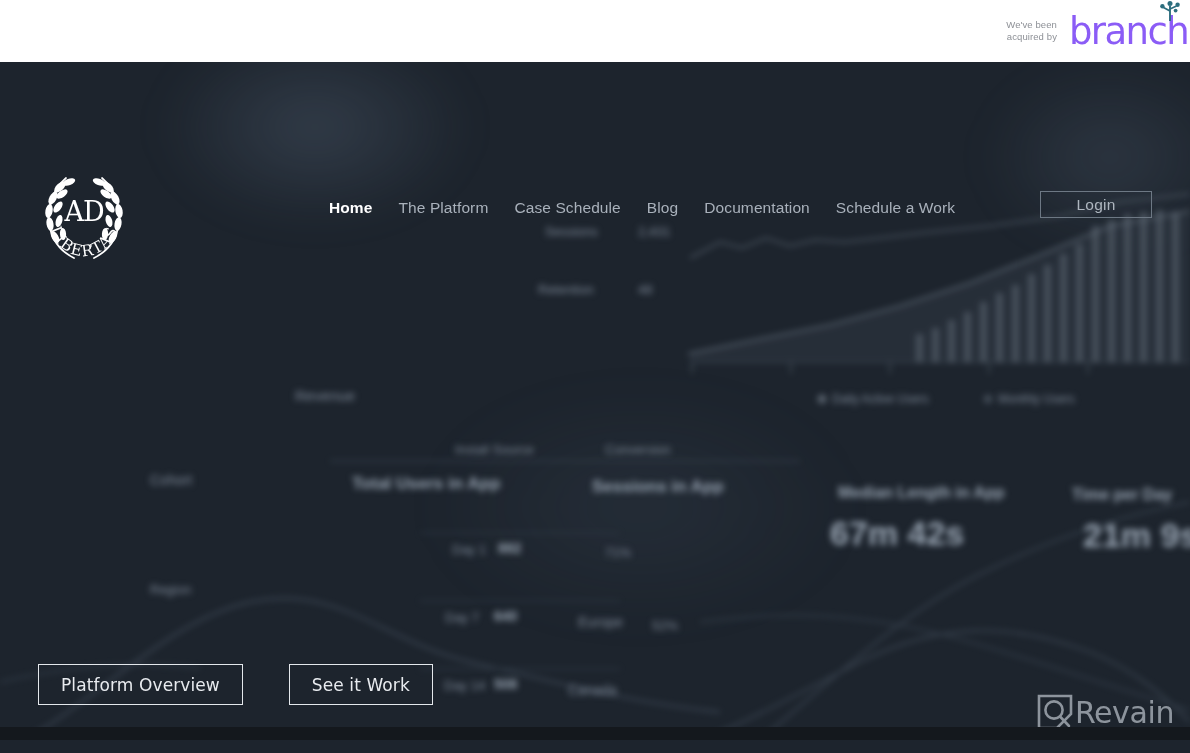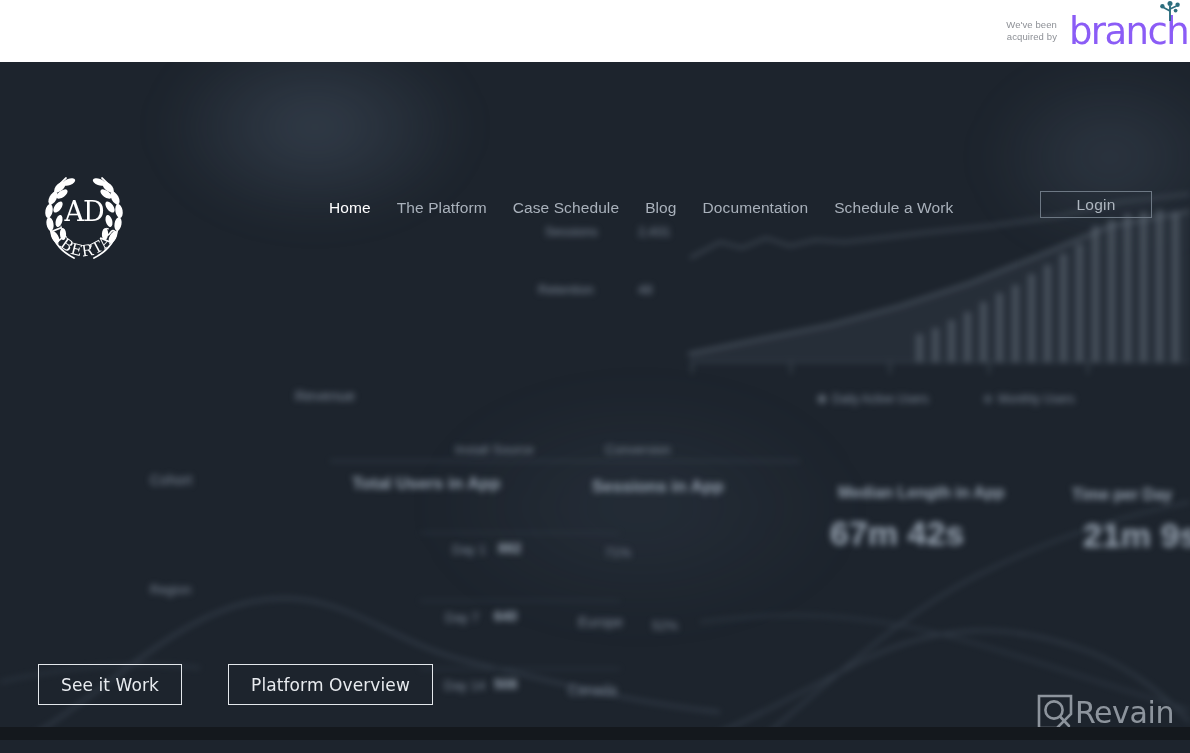--- a/index.html
+++ b/index.html
@@ -65,21 +65,21 @@
   .logo-wrap{ position:absolute; left:36px; top:72px; width:96px; height:98px; }
 
   .nav-links{
     position:absolute; left:329px; top:105px;
     display:flex; align-items:center; gap:0;
   }
   .nav-link{
     font-size:15.5px; color:#a9b1bb; letter-spacing:.1px;
     padding:0 26px 0 0; text-decoration:none; cursor:pointer;
   }
-  .nav-link.active{ color:#ffffff; font-weight:400; }
+  .nav-link.active{ color:#ffffff; font-weight:700; }
   .nav-link.gap-last{ padding-right:30px; }
 
   .login-btn{
     position:absolute; left:1040px; top:97px; width:112px; height:27px;
     border:1px solid #6d7884; background:transparent;
     color:#aeb6bf; font-size:15.5px; letter-spacing:.2px;
     display:flex; align-items:center; justify-content:center; cursor:pointer;
     font-family:"Liberation Sans", sans-serif;
   }
 
@@ -278,22 +278,22 @@
       <a class="nav-link" href="#">Blog</a>
       <a class="nav-link" href="#">Documentation</a>
       <a class="nav-link gap-last" href="#">Schedule a Work</a>
     </div>
 
     <button class="login-btn">Login</button>
   </div>
 
 
   <div class="cta-row">
+    <button class="cta-btn">Platform Overview</button>
     <button class="cta-btn">See it Work</button>
-    <button class="cta-btn">Platform Overview</button>
   </div>
 
   <div class="revain">
     <svg width="40" height="40" viewBox="0 0 40 40">
       <path d="M4 4 H36 V22 L22 36 H4 Z" fill="none" stroke="#b9c0c8" stroke-width="2.6"></path>
       <circle cx="19" cy="18" r="8.6" fill="none" stroke="#b9c0c8" stroke-width="2.6"></circle>
       <line x1="25" y1="24.5" x2="34" y2="34" stroke="#b9c0c8" stroke-width="2.6" stroke-linecap="round"></line>
     </svg>
     <span class="revain-word">Revain</span>
   </div>

